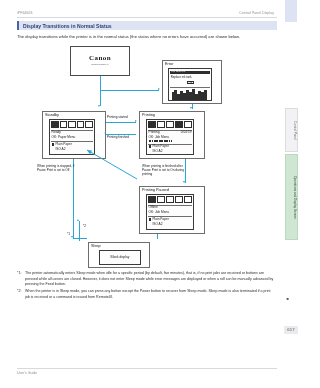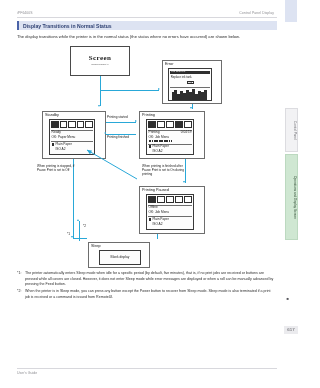--- a/index.html
+++ b/index.html
@@ -383,21 +383,21 @@
 
   <div class="section-bar">
     <span>Display Transitions in Normal Status</span>
   </div>
 
   <div class="intro">The display transitions while the printer is in the normal status (the status where no errors have occurred) are shown below.</div>
 
   <div id="diagram">
 
     <div class="node printer-box" style="left:53px; top:0px; width:60px; height:30px;">
-      <div class="canon-word">Screen</div>
+      <div class="canon-word">Canon</div>
       <div class="canon-sub">imagePROGRAF</div>
     </div>
 
     <div class="panel" style="left:145px; top:14px; width:60px; height:44px;">
       <div class="node-label" style="left:2px; top:1px;">Error</div>
       <div class="lcd" style="left:5px; top:7px; width:44px; height:33px;">
         <div class="err-bar" style="top:1.6px;">
           <span>Ink tank left</span>
         </div>
         <div class="err-text" style="top:6.4px;">Replace ink tank.</div>

